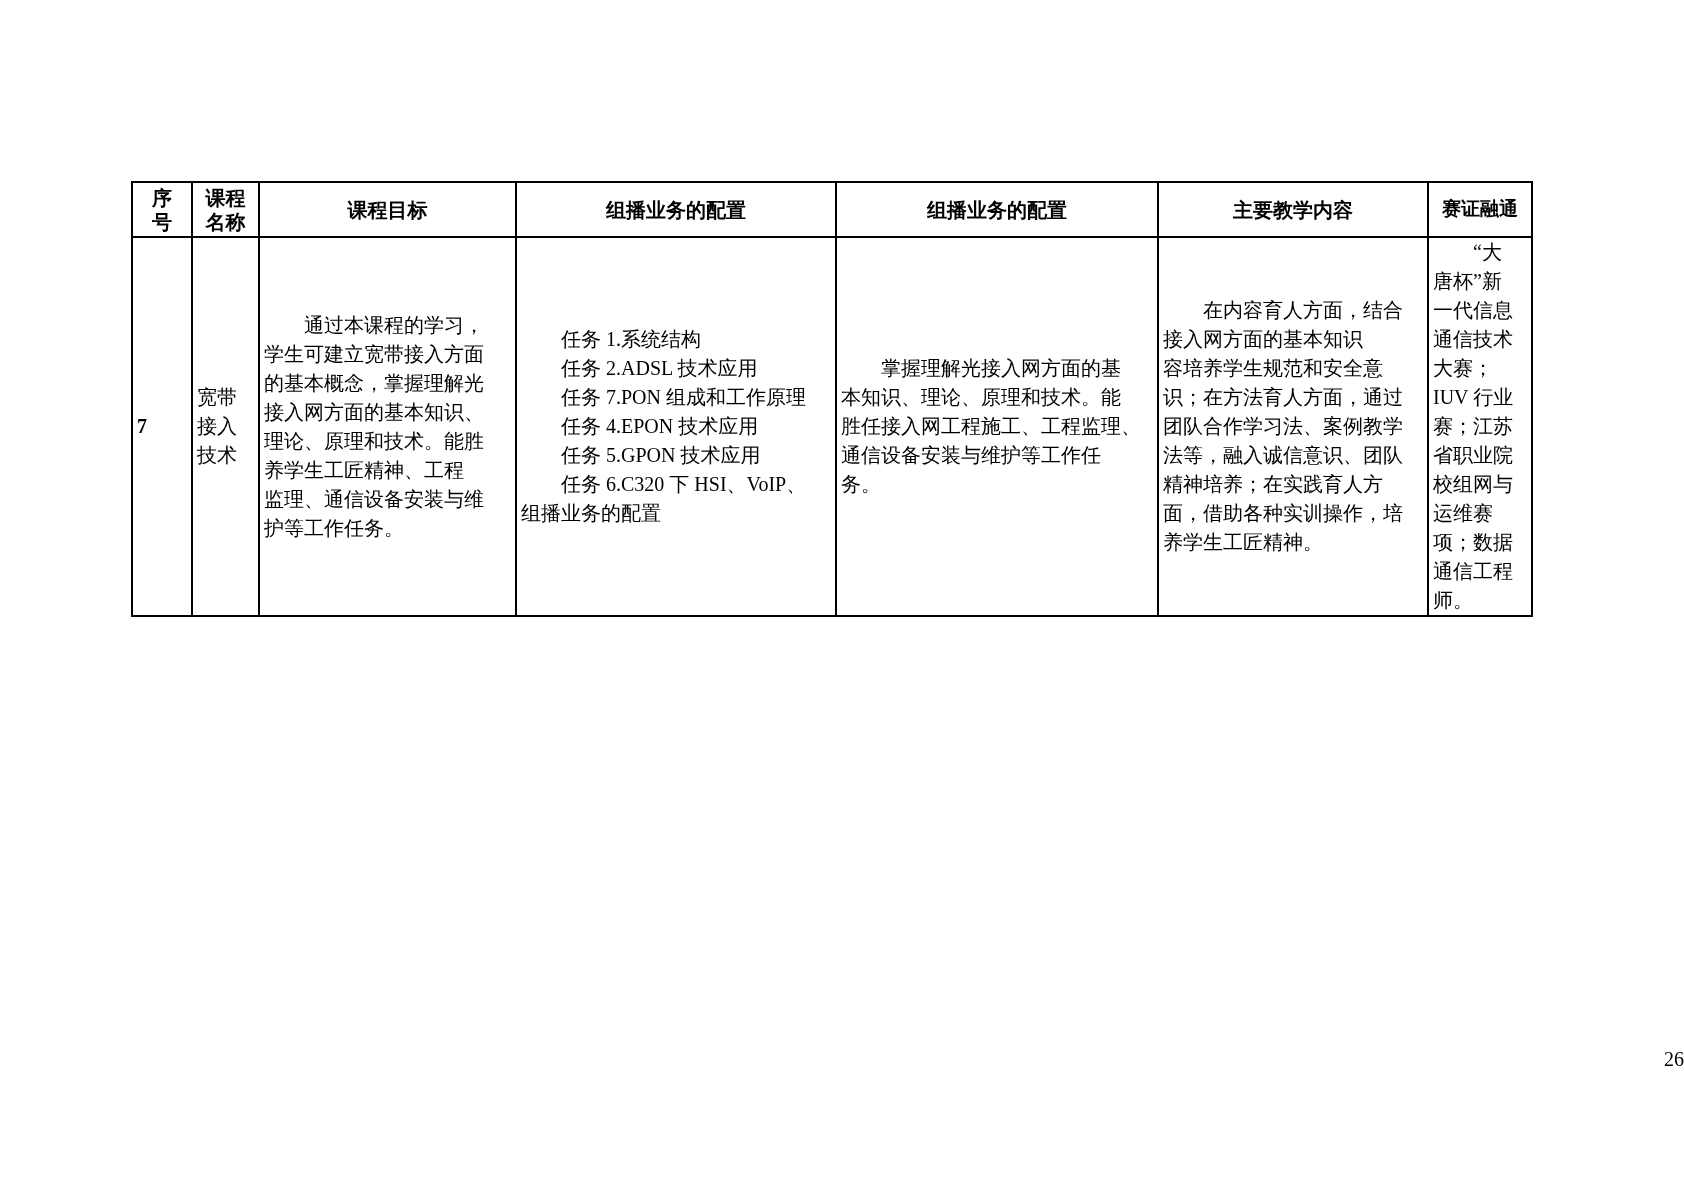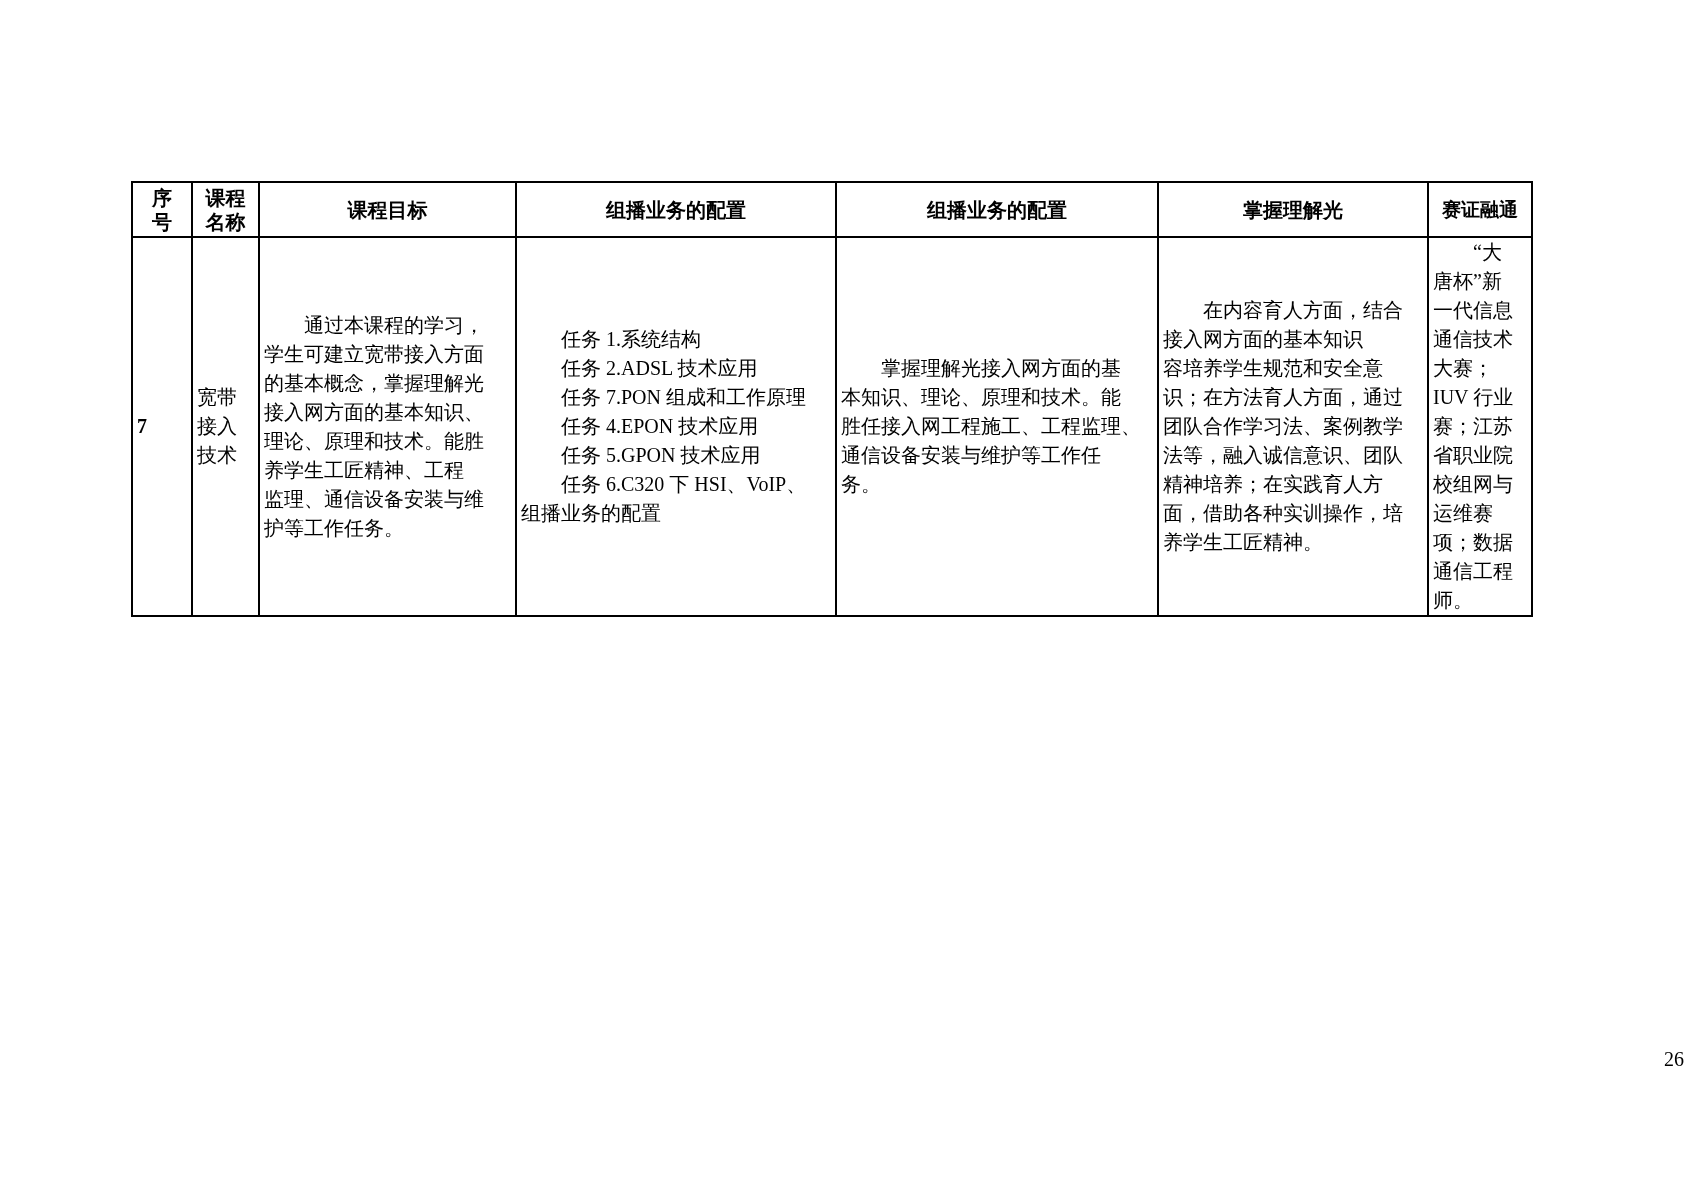--- a/index.html
+++ b/index.html
@@ -34,20 +34,21 @@
     height: 55px;
     font-size: 20px;
     font-weight: bold;
     text-align: center;
     vertical-align: middle;
     line-height: 24px;
     padding: 0 2px;
   }
   .course-table th.hdr-competition {
     font-size: 19px;
+    font-family: Liberation Mono, monospace;
   }
   .course-table td {
     height: 366px;
     font-size: 20px;
     line-height: 29px;
     vertical-align: middle;
     text-align: left;
     padding: 0 4px;
   }
   .c-seq {
@@ -88,21 +89,21 @@
   </colgroup>
   <thead>
     <tr>
       <th>序
 号</th>
       <th>课程
 名称</th>
       <th>课程目标</th>
       <th>组播业务的配置</th>
       <th>组播业务的配置</th>
-      <th>掌握理解光</th>
+      <th>主要教学内容</th>
       <th class="hdr-competition">赛证融通</th>
     </tr>
   </thead>
   <tbody>
     <tr>
       <td class="c-seq">7</td>
       <td class="c-name">宽带
 接入
 技术</td>
       <td class="c-obj">　　通过本课程的学习，

